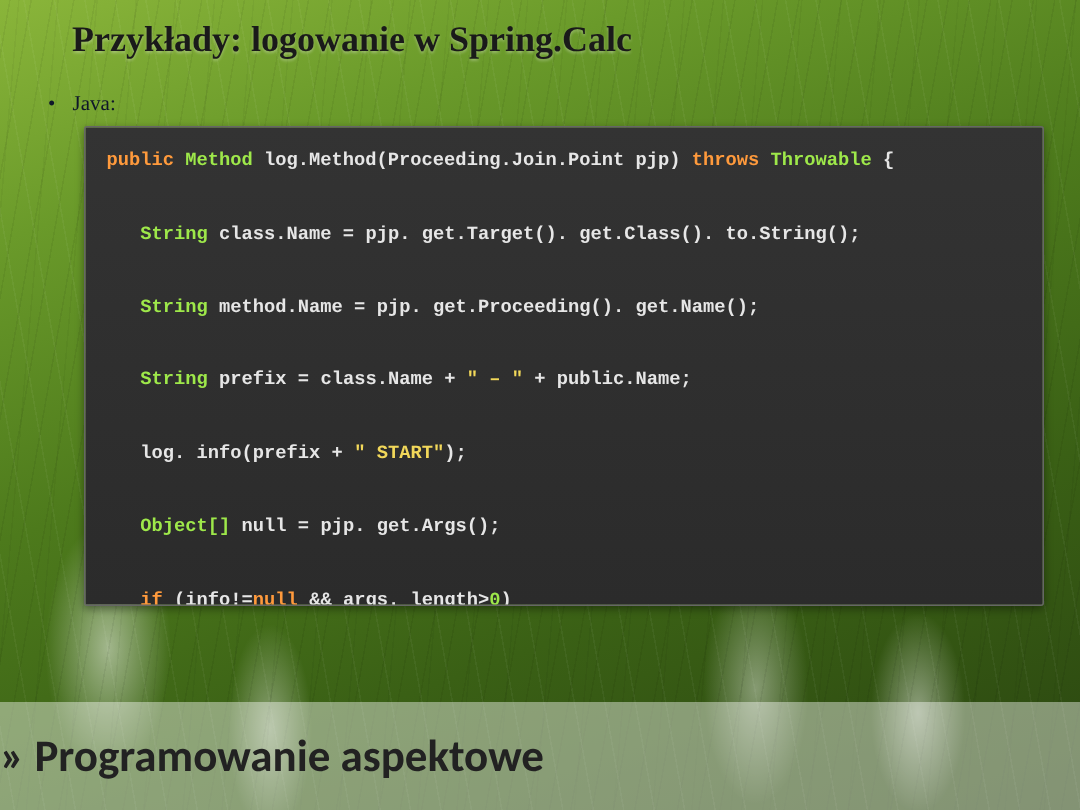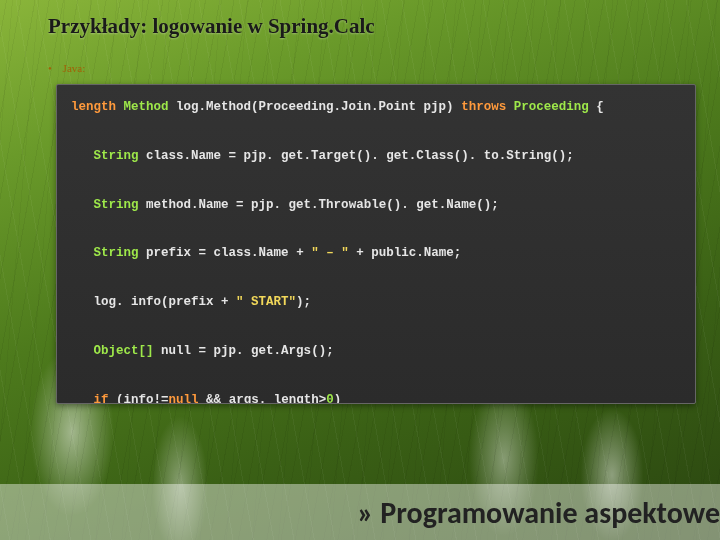--- a/index.html
+++ b/index.html
@@ -16,26 +16,26 @@
   }
   .grass-blades {
     position: absolute; inset: 0; pointer-events: none; opacity: 0.35;
     background:
       repeating-linear-gradient(100deg, transparent 0 6px, rgba(0,0,0,0.15) 6px 7px, transparent 7px 14px),
       repeating-linear-gradient(80deg, transparent 0 9px, rgba(255,255,255,0.12) 9px 10px, transparent 10px 20px),
       repeating-linear-gradient(95deg, transparent 0 12px, rgba(0,0,0,0.1) 12px 13px, transparent 13px 26px);
   }
   .title {
     position: absolute; top: 14px; left: 48px;
-    font-size: 21px; font-weight: bold; color: #1a1a1a;
+    font-size: 24px; font-weight: bold; color: #1a1a1a;
     text-shadow: 0 1px 2px rgba(255,255,255,0.3);
   }
   .bullet {
-    position: absolute; top: 62px; left: 48px;
-    font-size: 11px; color: #a16207;
+    position: absolute; top: 62px; left: 32px;
+    font-size: 14px; color: #0f172a;
   }
   .bullet::before { content: "• "; margin-right: 8px; }
   .code-panel {
     position: absolute; top: 84px; left: 56px; right: 24px;
     height: 320px;
     background: linear-gradient(#333, #2b2b2b);
     border: 1px solid #666;
     border-radius: 2px;
     padding: 10px 14px;
     font-family: "Courier New", monospace;
@@ -47,43 +47,43 @@
     white-space: pre;
     overflow: hidden;
   }
   .kw   { color: #ff9a3c; }
   .type { color: #9ee84a; }
   .id   { color: #e6e6e6; }
   .op   { color: #e6e6e6; }
   .str  { color: #f2d85a; }
   .num  { color: #9ee84a; }
   .footer {
-    position: absolute; left: 0; right: 0; bottom: 0; height: 56px;
+    position: absolute; left: 0; right: 0; bottom: 0; height: 72px;
     background: rgba(255,255,255,0.42);
-    display: flex; align-items: center; justify-content: flex-end;
+    display: flex; align-items: center; justify-content: flex-start;
   }
   .footer-text {
     font-family: Calibri, Arial, sans-serif;
     font-size: 30px; font-weight: bold; color: #222;
   }
 </style>
 </head>
 <body>
 
 <div class="grass-blades"></div>
 
 <div class="title">Przykłady: logowanie w Spring.Calc</div>
 
 <div class="bullet">Java:</div>
 
-<div class="code-panel"><span class="kw">length</span> <span class="type">Method</span> <span class="id">log.Method(Proceeding.Join.Point pjp)</span> <span class="kw">throws</span> <span class="type">Proceeding</span> <span class="op">{</span>
+<div class="code-panel"><span class="kw">public</span> <span class="type">Method</span> <span class="id">log.Method(Proceeding.Join.Point pjp)</span> <span class="kw">throws</span> <span class="type">Throwable</span> <span class="op">{</span>
 
    <span class="type">String</span> <span class="id">class.Name</span> <span class="op">=</span> <span class="id">pjp. get.Target(). get.Class(). to.String();</span>
 
-   <span class="type">String</span> <span class="id">method.Name</span> <span class="op">=</span> <span class="id">pjp. get.Throwable(). get.Name();</span>
+   <span class="type">String</span> <span class="id">method.Name</span> <span class="op">=</span> <span class="id">pjp. get.Proceeding(). get.Name();</span>
 
    <span class="type">String</span> <span class="id">prefix</span> <span class="op">=</span> <span class="id">class.Name</span> <span class="op">+</span> <span class="str">" – "</span> <span class="op">+</span> <span class="id">public.Name;</span>
 
    <span class="id">log. info(prefix</span> <span class="op">+</span> <span class="str">" START"</span><span class="id">);</span>
 
    <span class="type">Object[]</span> <span class="id">null</span> <span class="op">=</span> <span class="id">pjp. get.Args();</span>
 
    <span class="kw">if</span> <span class="op">(info!=</span><span class="kw">null</span> <span class="op">&amp;&amp;</span> <span class="id">args. length&gt;</span><span class="num">0</span><span class="op">)</span>
 
         </div>

